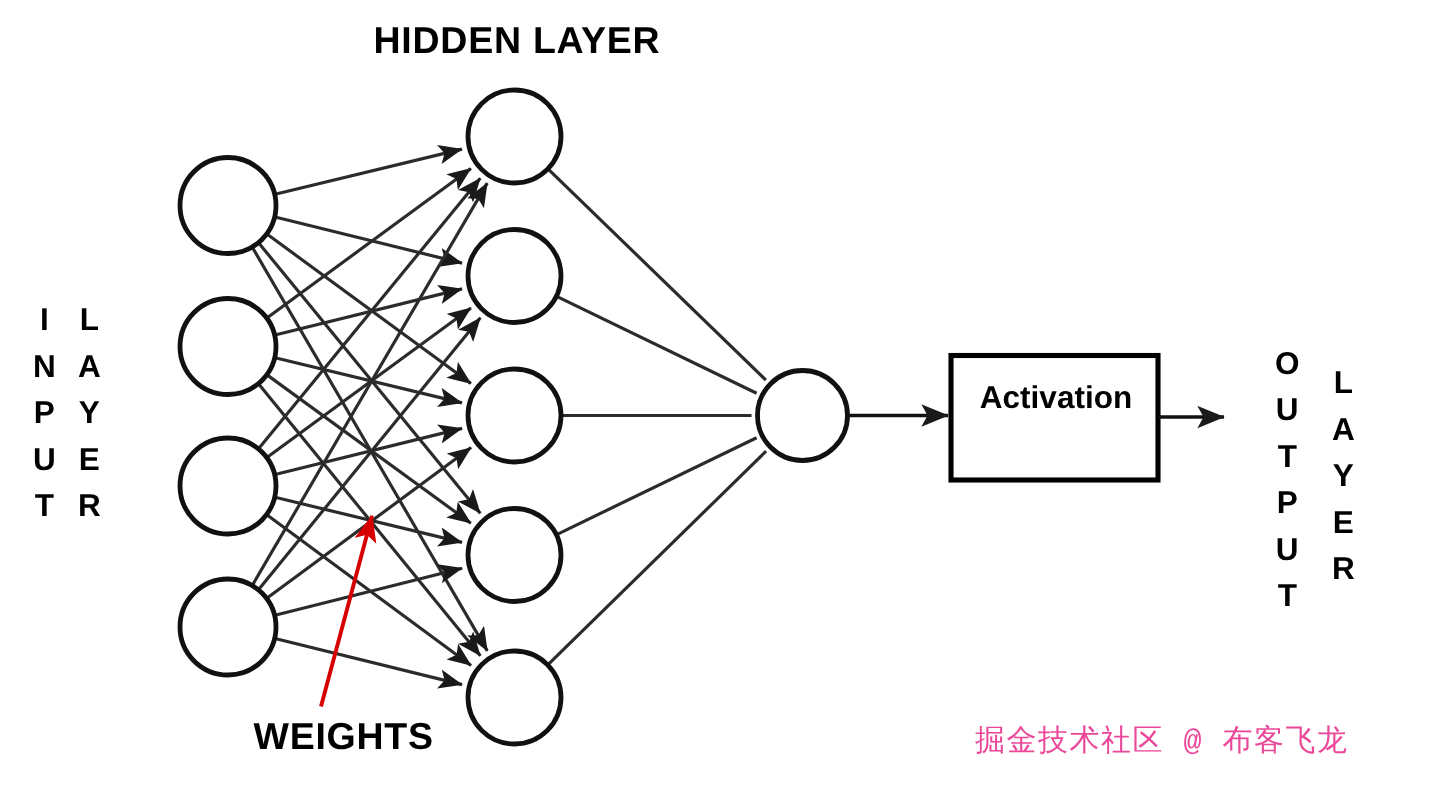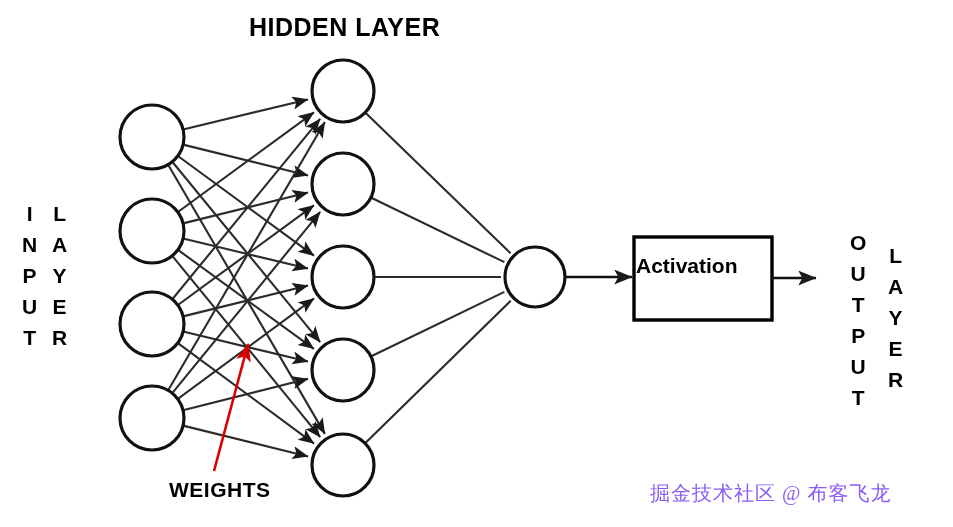--- a/index.html
+++ b/index.html
@@ -60,21 +60,21 @@
   }
   #hidden-layer-title {
     left: 249px;
     top: 15px;
     font-size: 25px;
     letter-spacing: 0.5px;
   }
   #weights-label {
     left: 169px;
     top: 479px;
-    font-size: 21px;
+    font-size: 25px;
     letter-spacing: 0.5px;
   }
   .vstack {
     position: absolute;
     display: flex;
     flex-direction: column;
     font-family: "Liberation Sans", sans-serif;
     font-weight: bold;
     font-size: 21px;
     color: #000000;
@@ -88,34 +88,34 @@
   }
   #input-word   { left: 22px;  top: 198px; }
   #input-layer-word { left: 52px; top: 198px; }
   #output-word  { left: 850px; top: 227px; }
   #output-layer-word { left: 888px; top: 240px; }
   .af-text {
     position: absolute;
     left: 636px;
     top: 253px;
     width: 136px;
-    text-align: left;
+    text-align: center;
     font-family: "Liberation Sans", sans-serif;
     font-weight: bold;
     font-size: 21px;
     color: #000000;
     line-height: 25px;
   }
   #watermark {
     position: absolute;
     left: 650px;
     top: 480px;
-    font-family: Liberation Serif, serif;
+    font-family: Liberation Mono, monospace;
     font-size: 20px;
-    color: #8b5cf6;
+    color: #ec4899;
     white-space: pre;
     letter-spacing: 1px;
   }
 </style>
 </head>
 <body>
 
 <div id="diagram-root">
 
   <svg class="net-canvas" viewBox="0 0 953 527">

